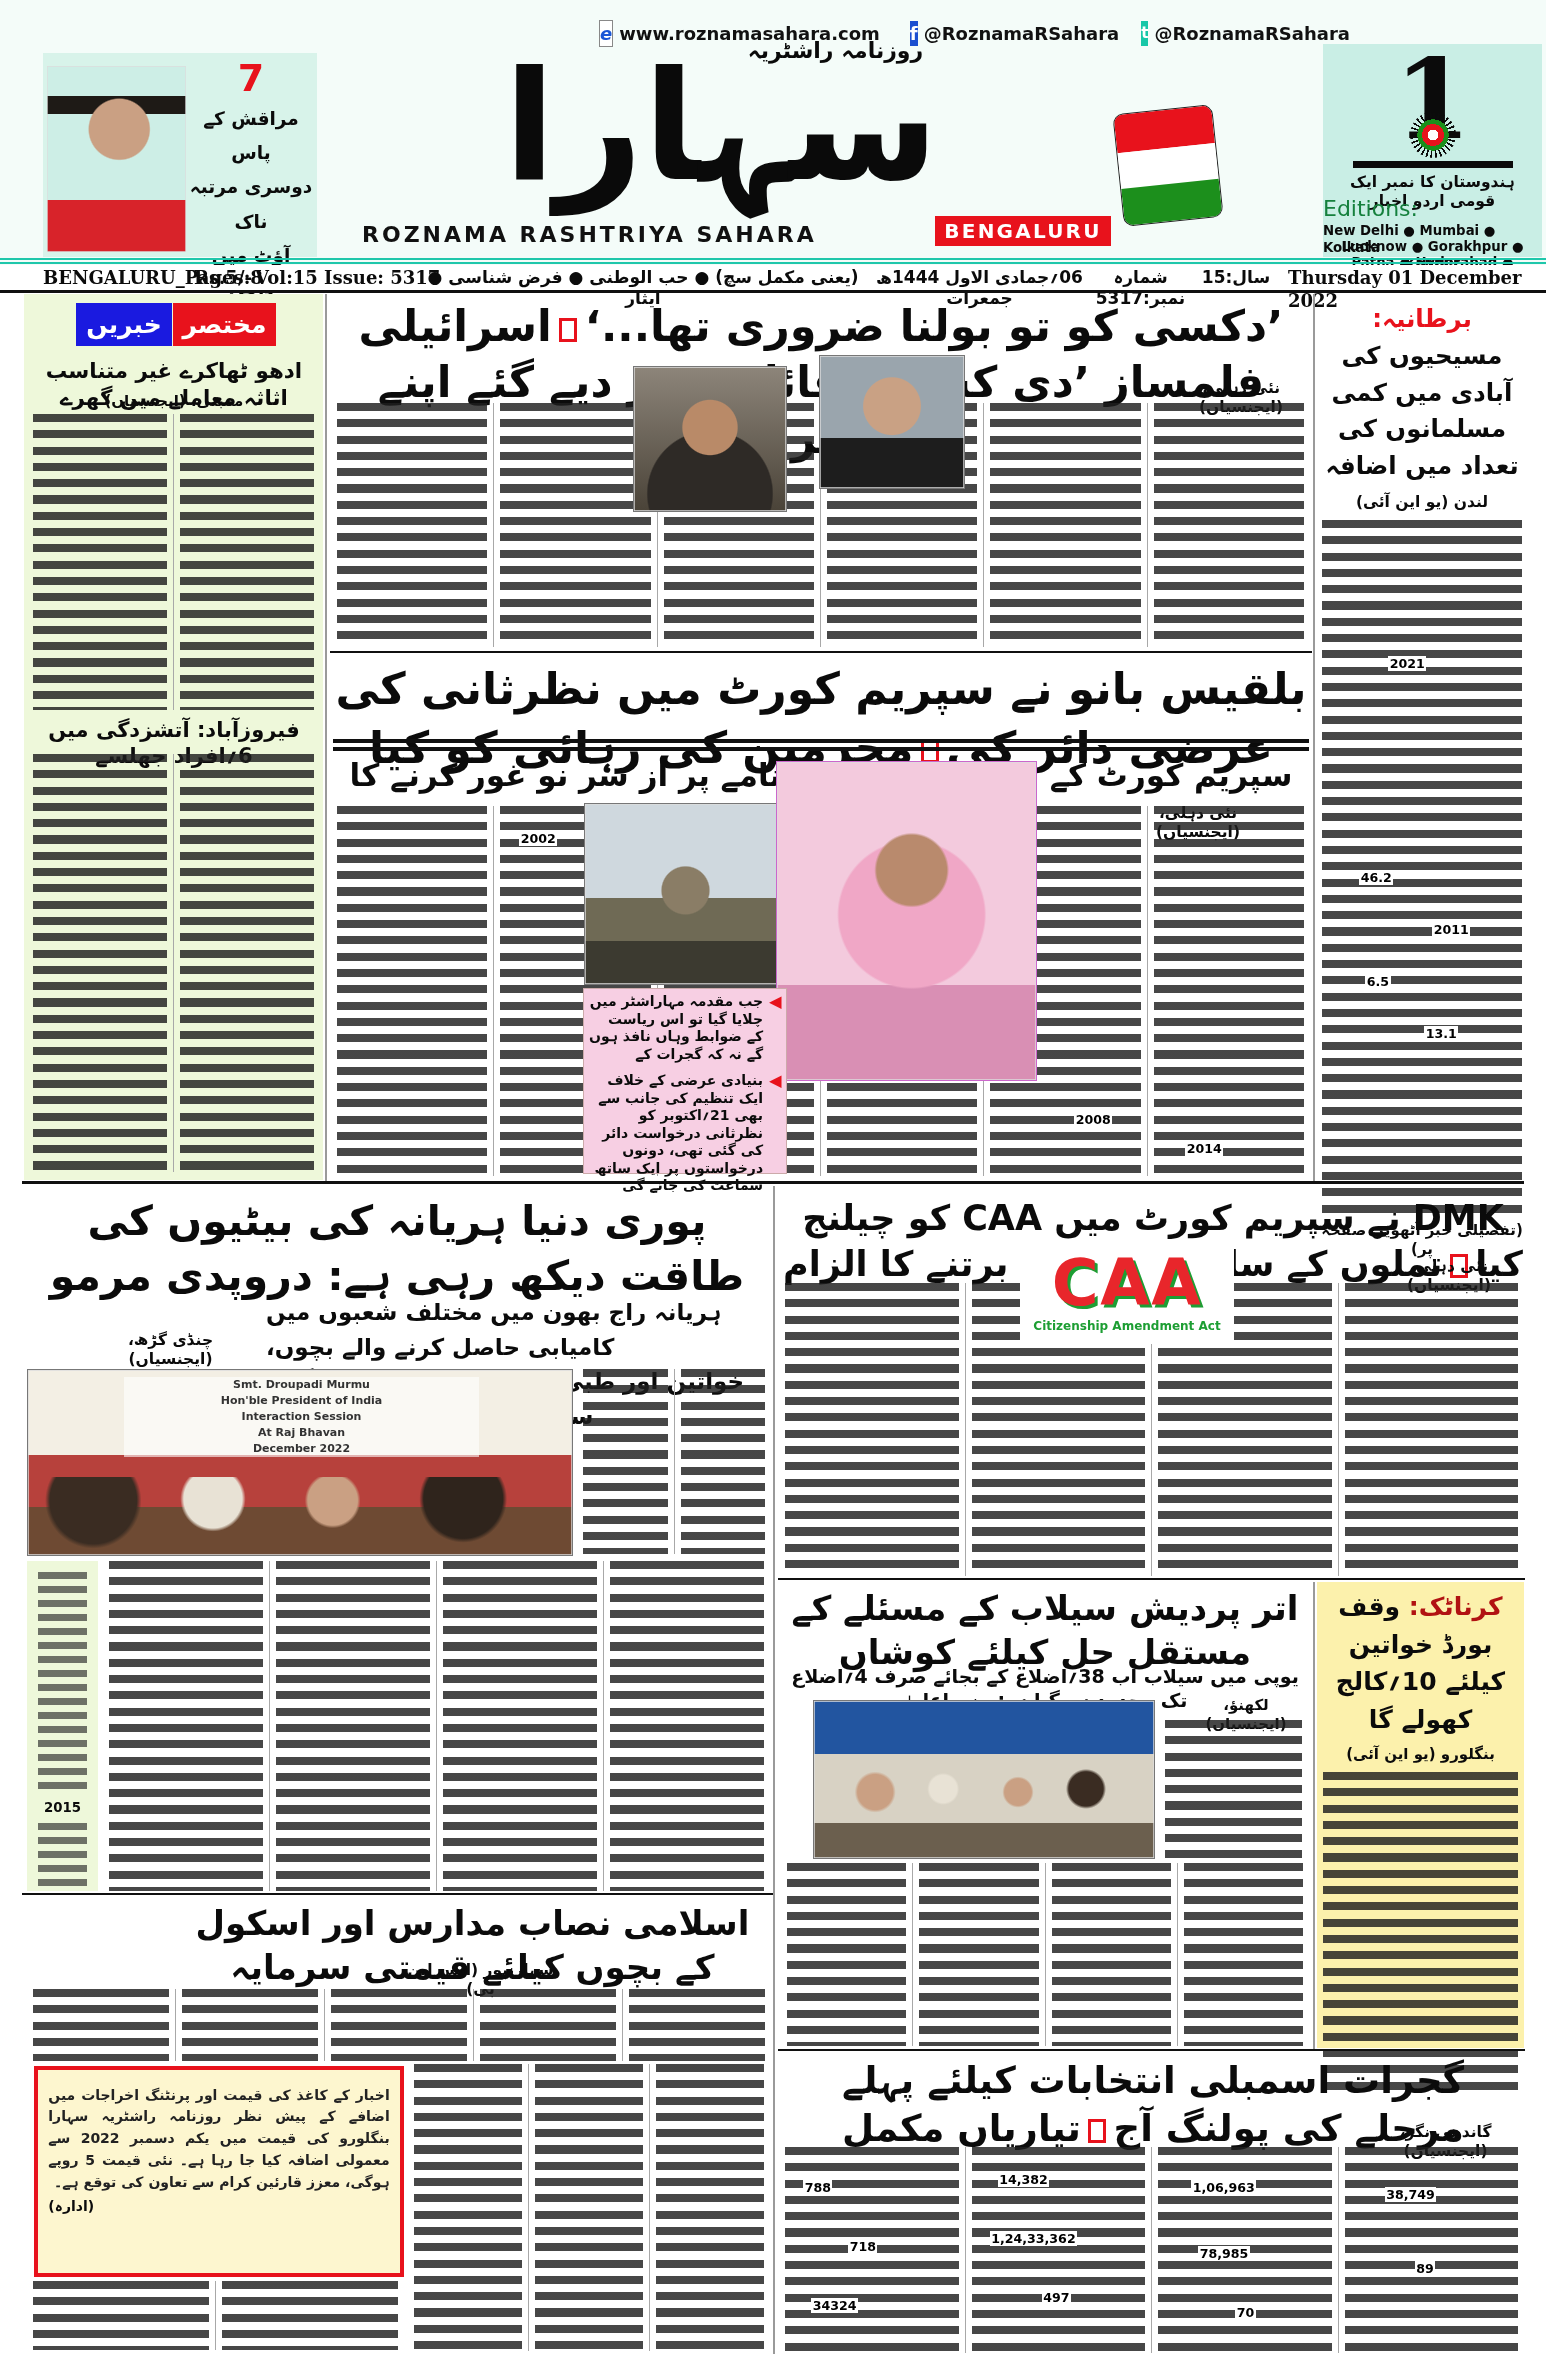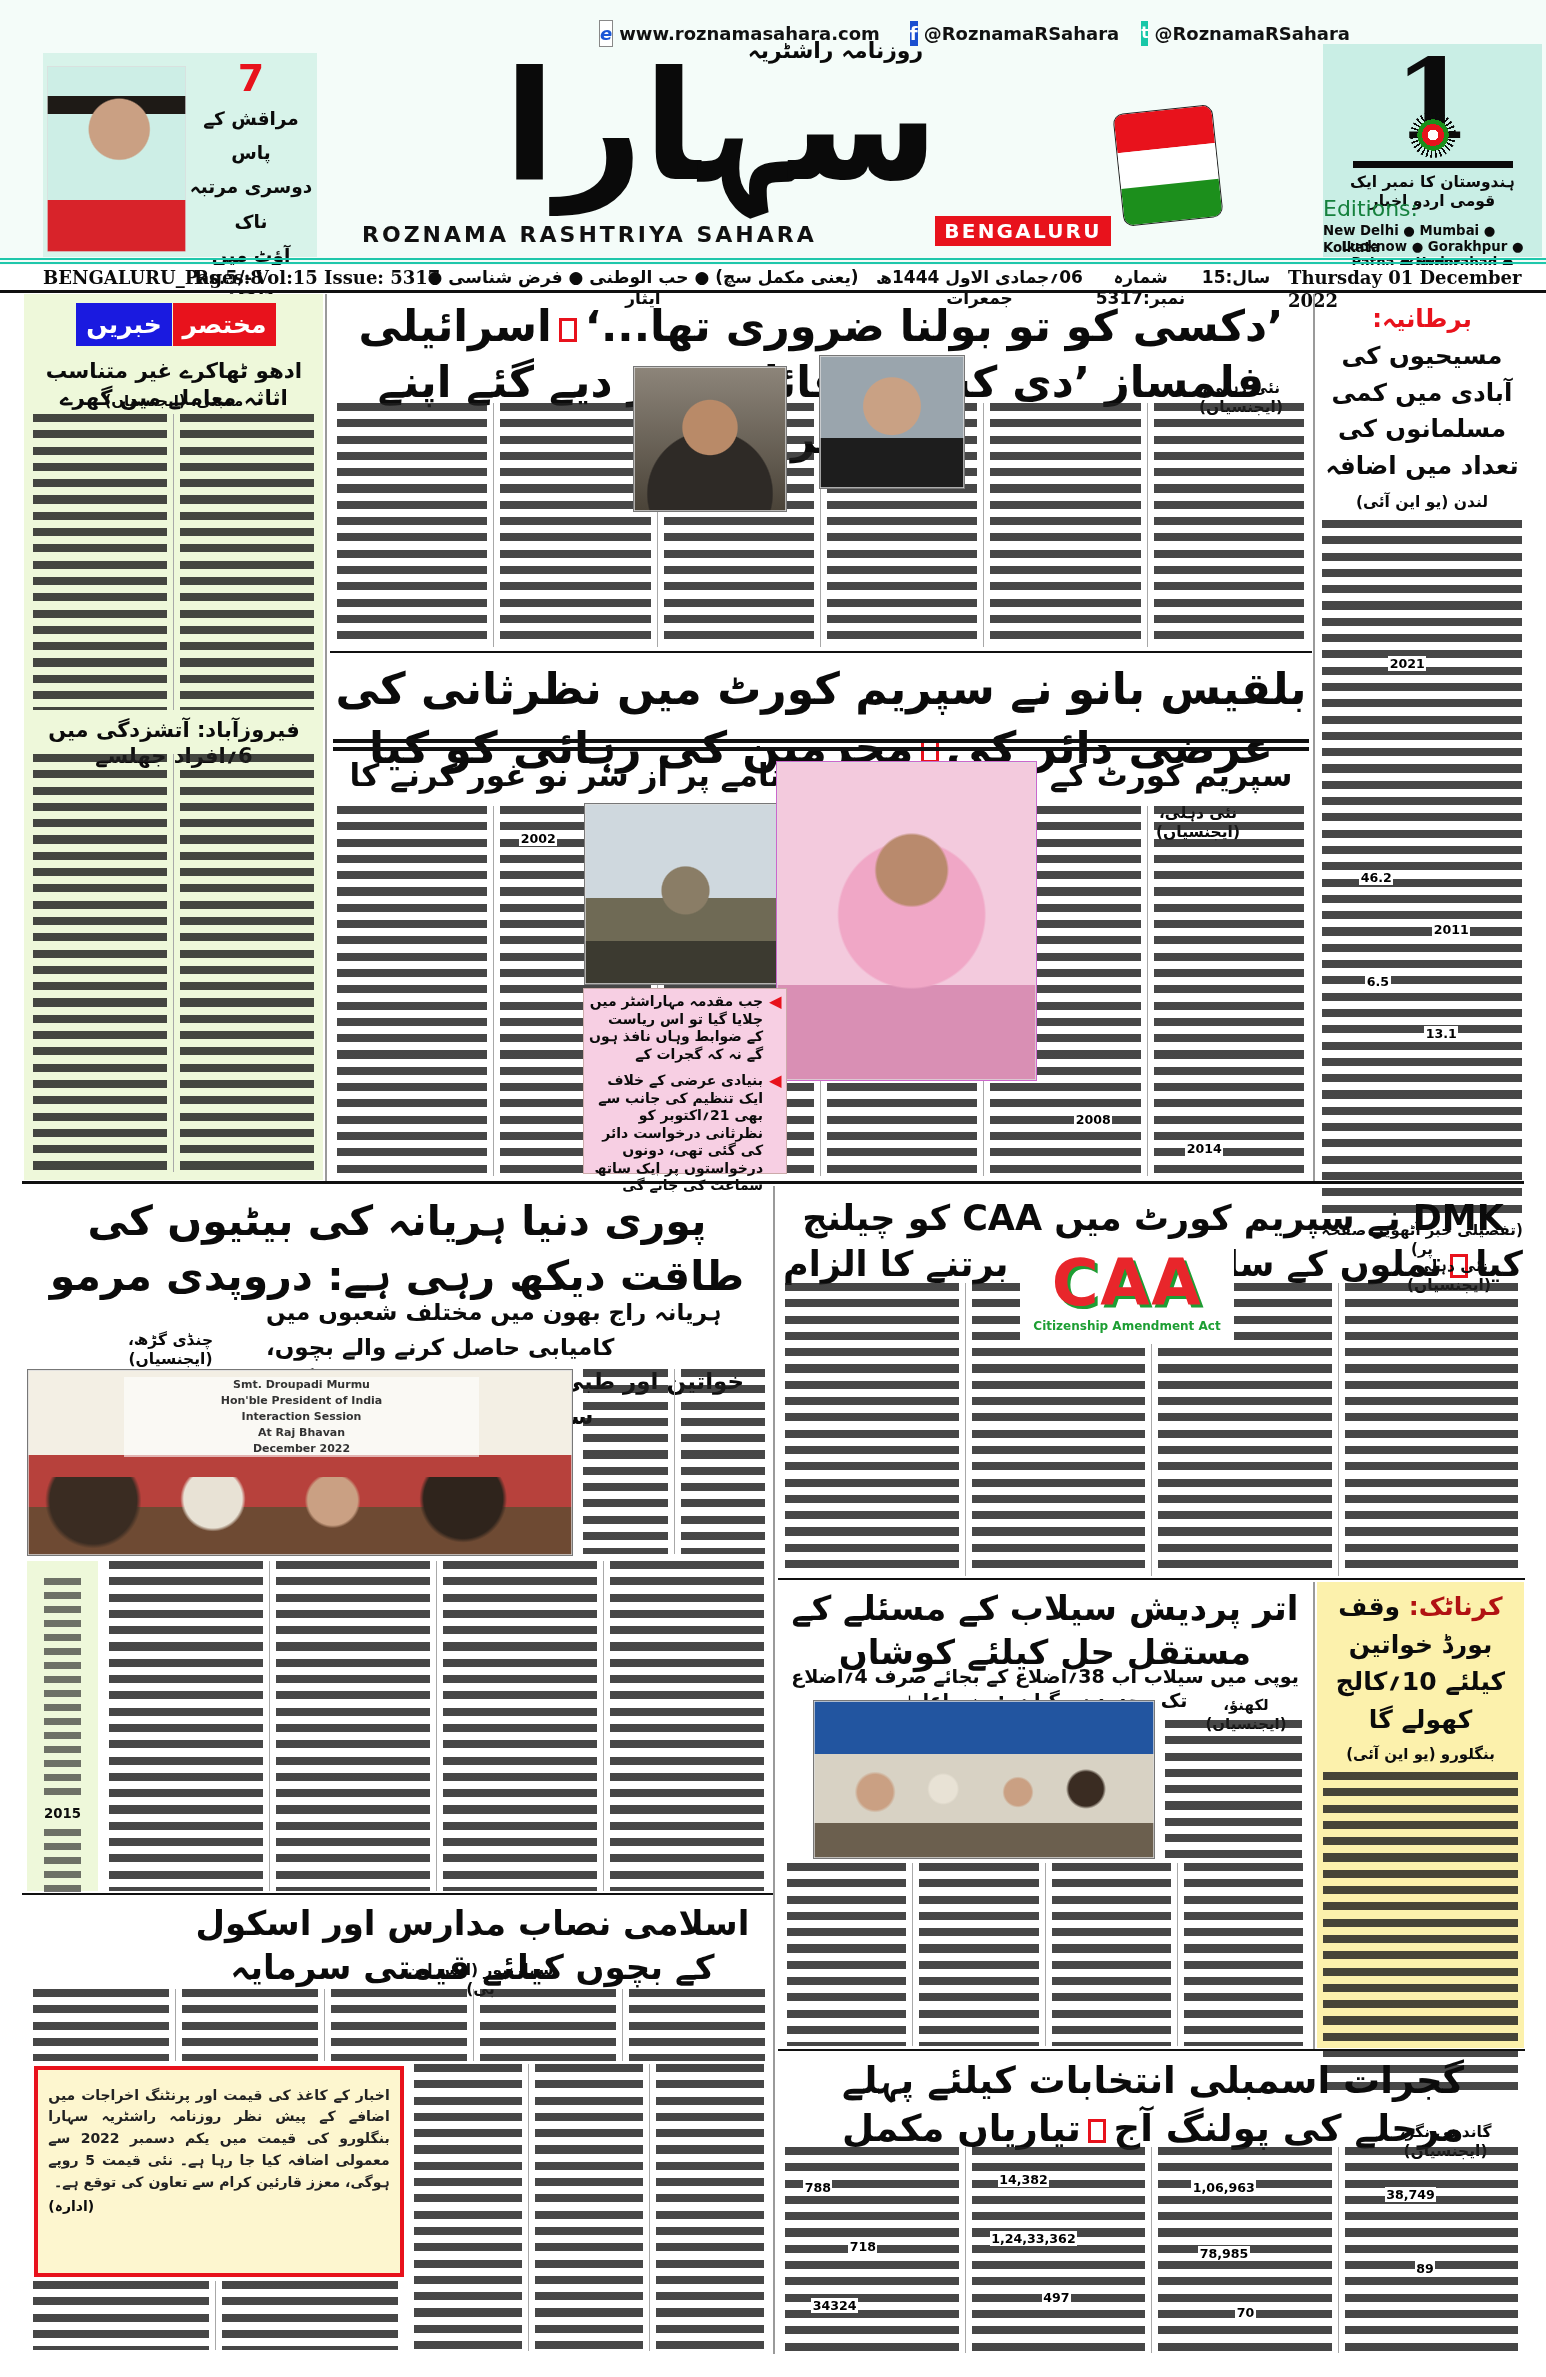--- a/index.html
+++ b/index.html
@@ -249,21 +249,21 @@
       <div>December 2022</div>
     </div>
     <div class="abs" style="left:0;bottom:0;width:100%;height:42%;
       background:
         radial-gradient(circle at 12% 30%, #3a2c22 0 9%, rgba(0,0,0,0) 10%),
         radial-gradient(circle at 34% 28%, #e8e2d5 0 8%, rgba(0,0,0,0) 9%),
         radial-gradient(circle at 56% 30%, #caa083 0 8%, rgba(0,0,0,0) 9%),
         radial-gradient(circle at 80% 28%, #2f241c 0 9%, rgba(0,0,0,0) 10%);"></div>
   </div>
 
-  <div class="abs" style="left:27px;top:1561px;width:71px;height:330px;background:#eef8da;padding:17px;box-sizing:border-box;">
+  <div class="abs" style="left:27px;top:1561px;width:71px;height:330px;background:#eef8da;padding:11px;box-sizing:border-box;">
     <div class="tx-lite" style="height:222px;"></div>
     <div class="hd center" style="font-size:13.3px;margin-top:6px;">2015</div>
     <div class="tx-lite" style="height:67px;margin-top:6px;"></div>
   </div>
   <div class="abs cols" style="left:577px;top:1369px;width:194px;height:185px;">
     <div class="col">
         <div class="tx"></div>
       </div>
     <div class="col">
         <div class="tx"></div>

